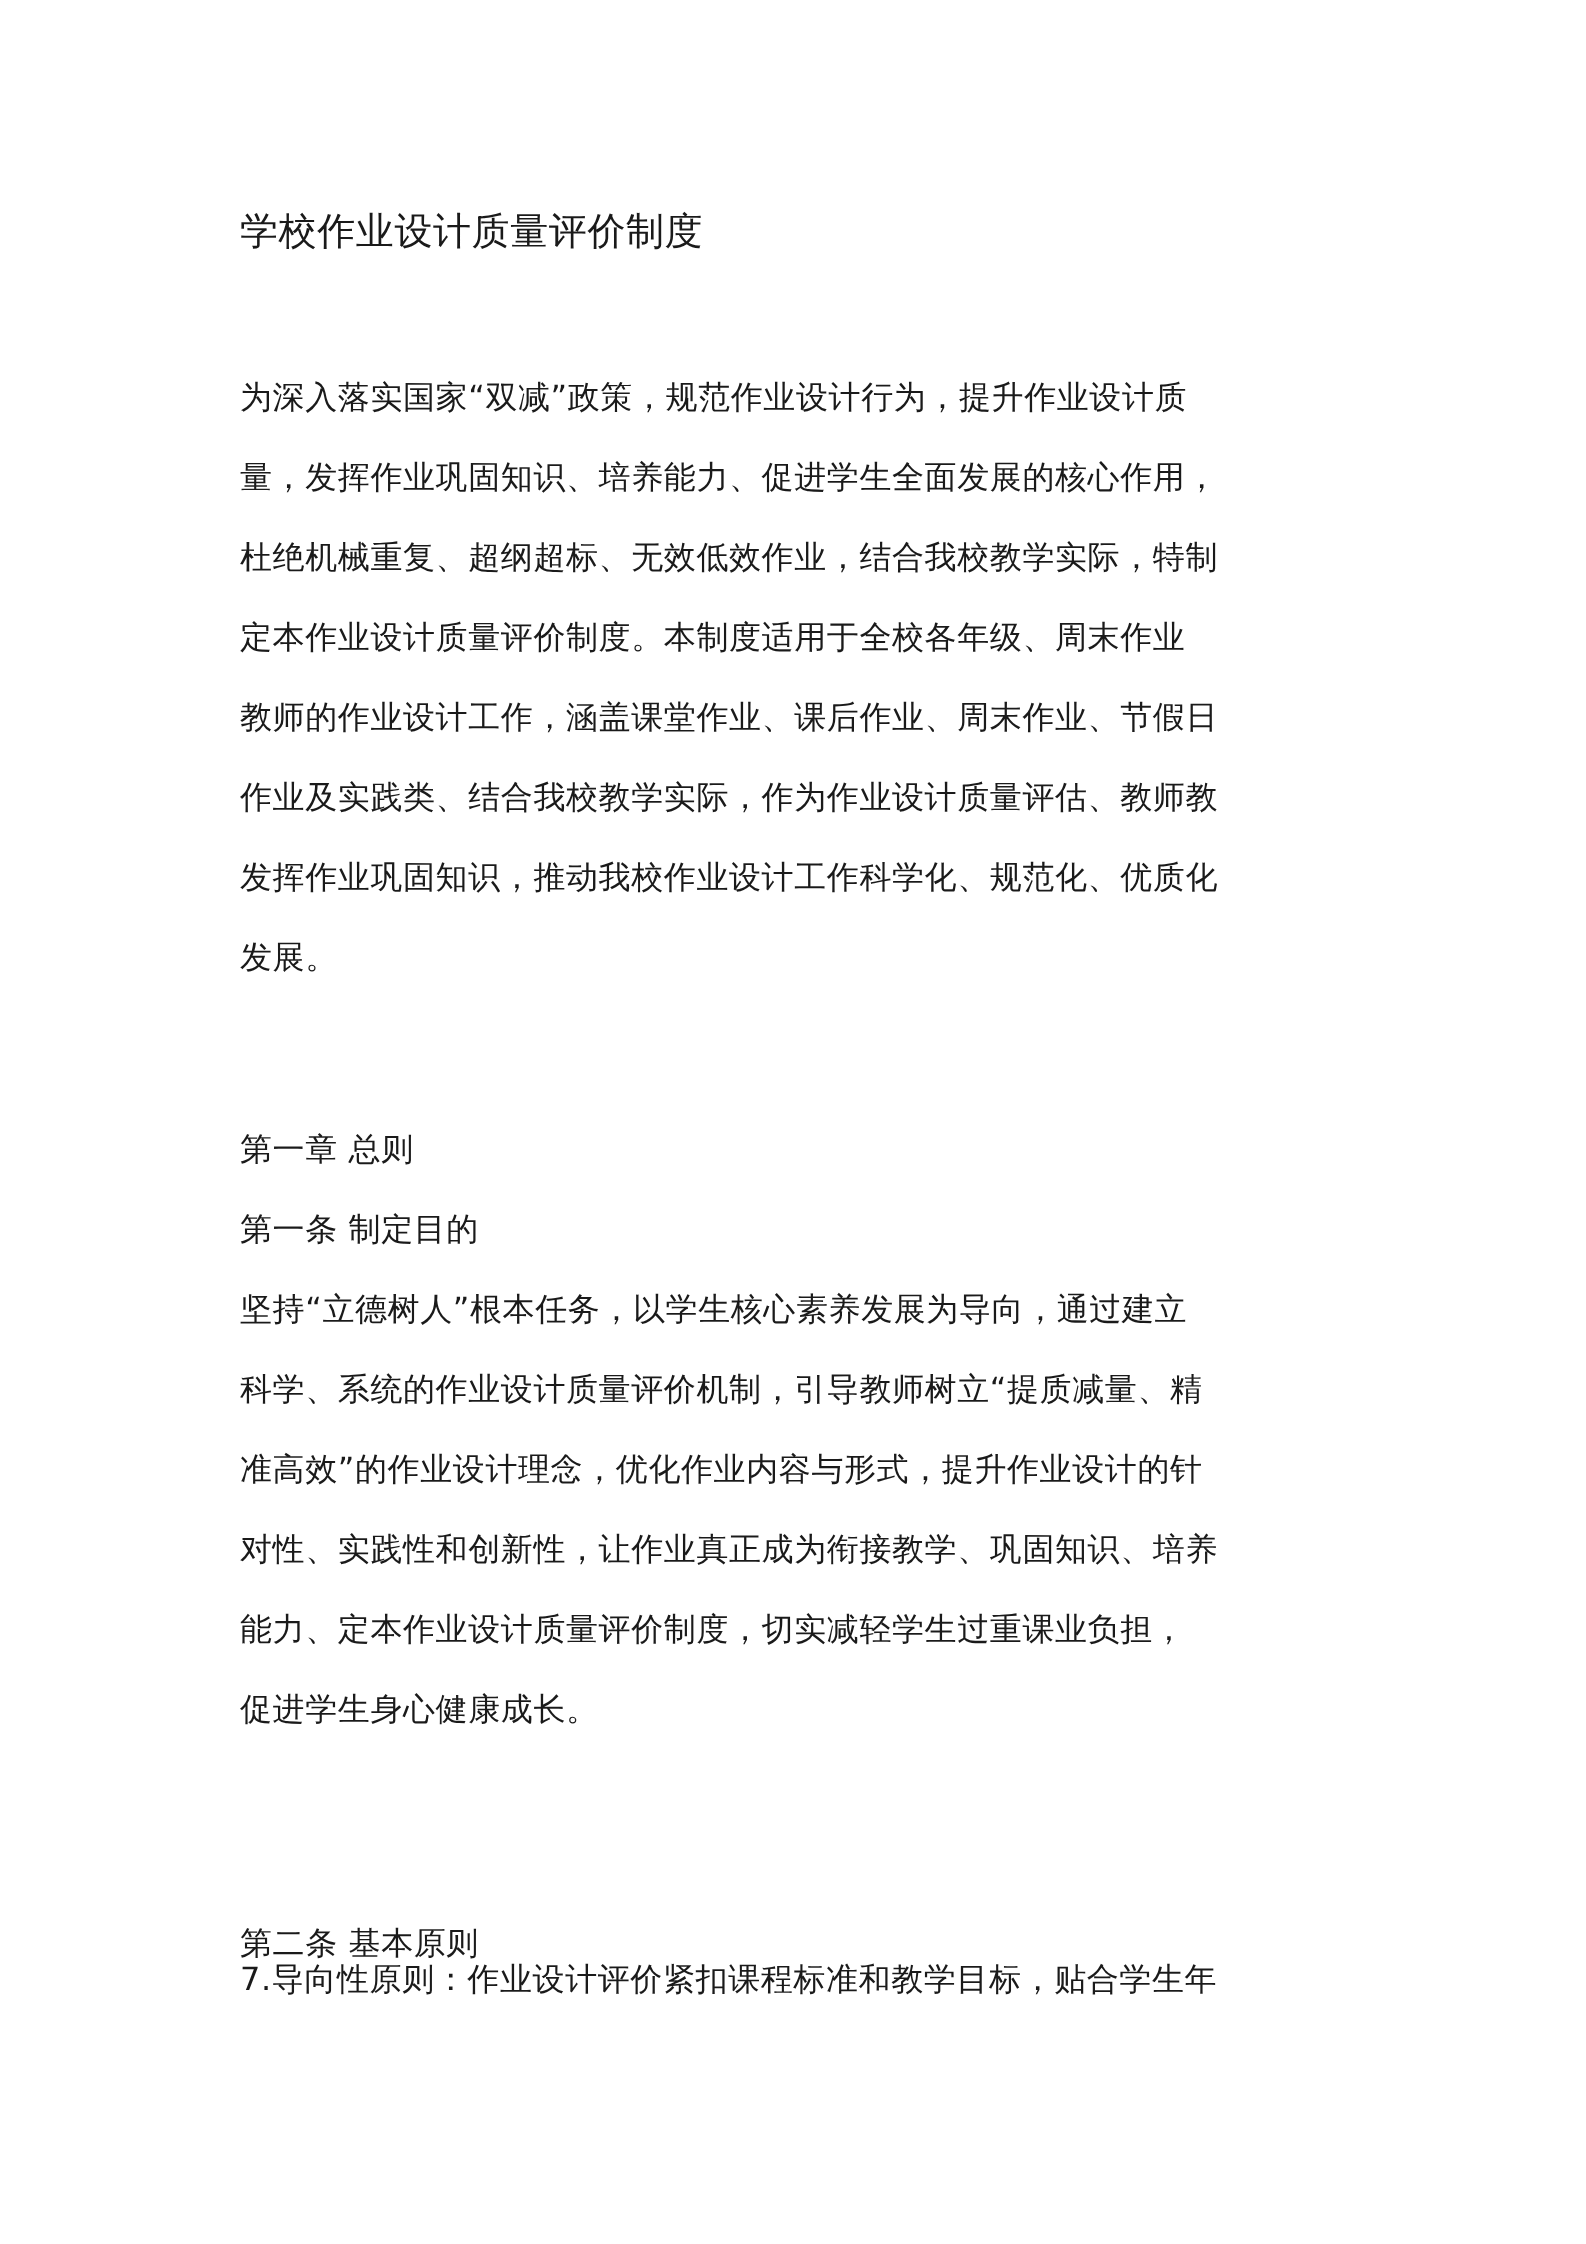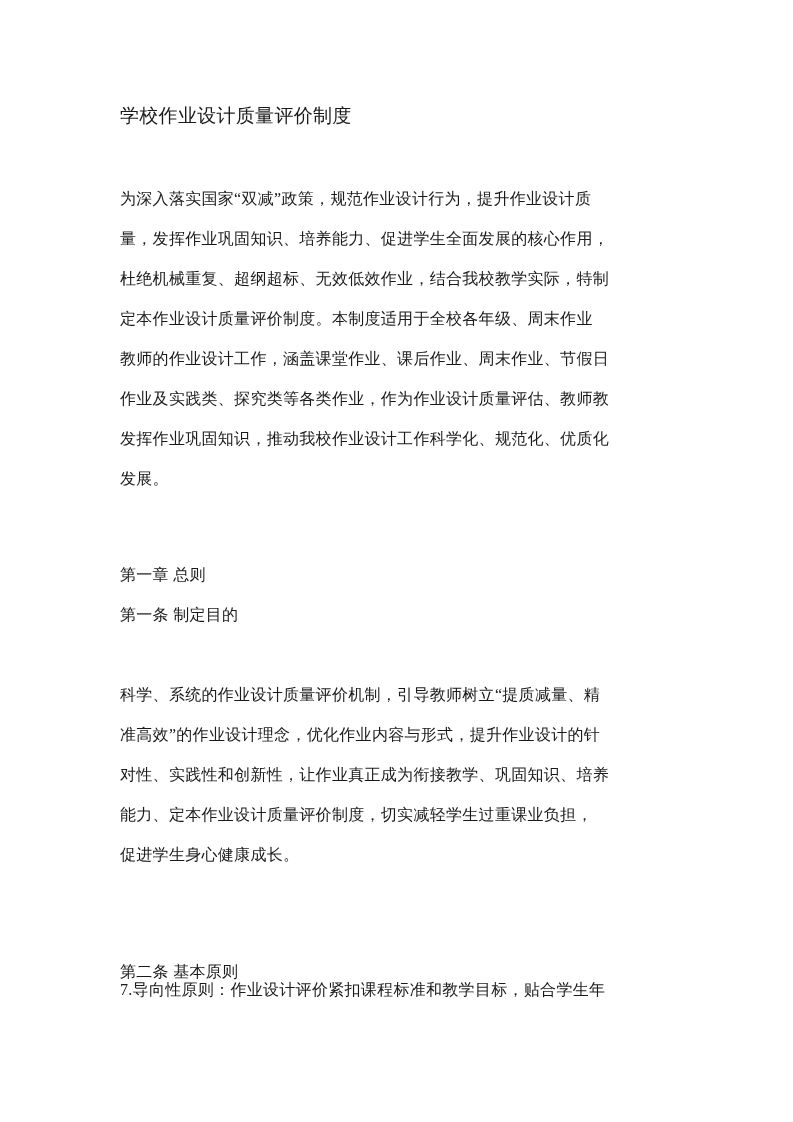--- a/index.html
+++ b/index.html
@@ -13,21 +13,20 @@
       position: relative;
       overflow: hidden;
       font-family: "DejaVu Sans", "Liberation Sans", sans-serif;
       color: #1a1a1a;
     }
     .page {
       position: absolute;
       left: 0; top: 0;
       width: 631px; height: 1122px;
       background: #fff;
-      font-family: Liberation Serif, serif;
     }
     .line {
       position: absolute;
       left: 120px;
       font-size: 16px;
       line-height: 24px;
       white-space: nowrap;
       letter-spacing: 0.3px;
     }
     .title { font-size: 19px; }
@@ -37,27 +36,28 @@
 
 <div class="page">
 
   <div class="line title" style="top:104px">学校作业设计质量评价制度</div>
 
   <div class="line" style="top:187px">为深入落实国家“双减”政策，规范作业设计行为，提升作业设计质</div>
   <div class="line" style="top:227px">量，发挥作业巩固知识、培养能力、促进学生全面发展的核心作用，</div>
   <div class="line" style="top:267px">杜绝机械重复、超纲超标、无效低效作业，结合我校教学实际，特制</div>
   <div class="line" style="top:307px">定本作业设计质量评价制度。本制度适用于全校各年级、周末作业</div>
   <div class="line" style="top:347px">教师的作业设计工作，涵盖课堂作业、课后作业、周末作业、节假日</div>
-  <div class="line" style="top:387px">作业及实践类、探究类等各类作业，作为作业设计质量评估、教师教</div>
+  <div class="line" style="top:387px">作业及实践类、结合我校教学实际，作为作业设计质量评估、教师教</div>
   <div class="line" style="top:427px">发挥作业巩固知识，推动我校作业设计工作科学化、规范化、优质化</div>
   <div class="line" style="top:467px">发展。</div>
 
   <div class="line" style="top:563px">第一章  总则</div>
   <div class="line" style="top:603px">第一条  制定目的</div>
 
+  <div class="line" style="top:643px">坚持“立德树人”根本任务，以学生核心素养发展为导向，通过建立</div>
   <div class="line" style="top:683px">科学、系统的作业设计质量评价机制，引导教师树立“提质减量、精</div>
   <div class="line" style="top:763px">对性、实践性和创新性，让作业真正成为衔接教学、巩固知识、培养</div>
   <div class="line" style="top:723px">准高效”的作业设计理念，优化作业内容与形式，提升作业设计的针</div>
   <div class="line" style="top:803px">能力、定本作业设计质量评价制度，切实减轻学生过重课业负担，</div>
   <div class="line" style="top:843px">促进学生身心健康成长。</div>
 
   <div class="line" style="top:960px">第二条  基本原则</div>
   <div class="line" style="top:978px">7.导向性原则：作业设计评价紧扣课程标准和教学目标，贴合学生年</div>
 
 </div>

